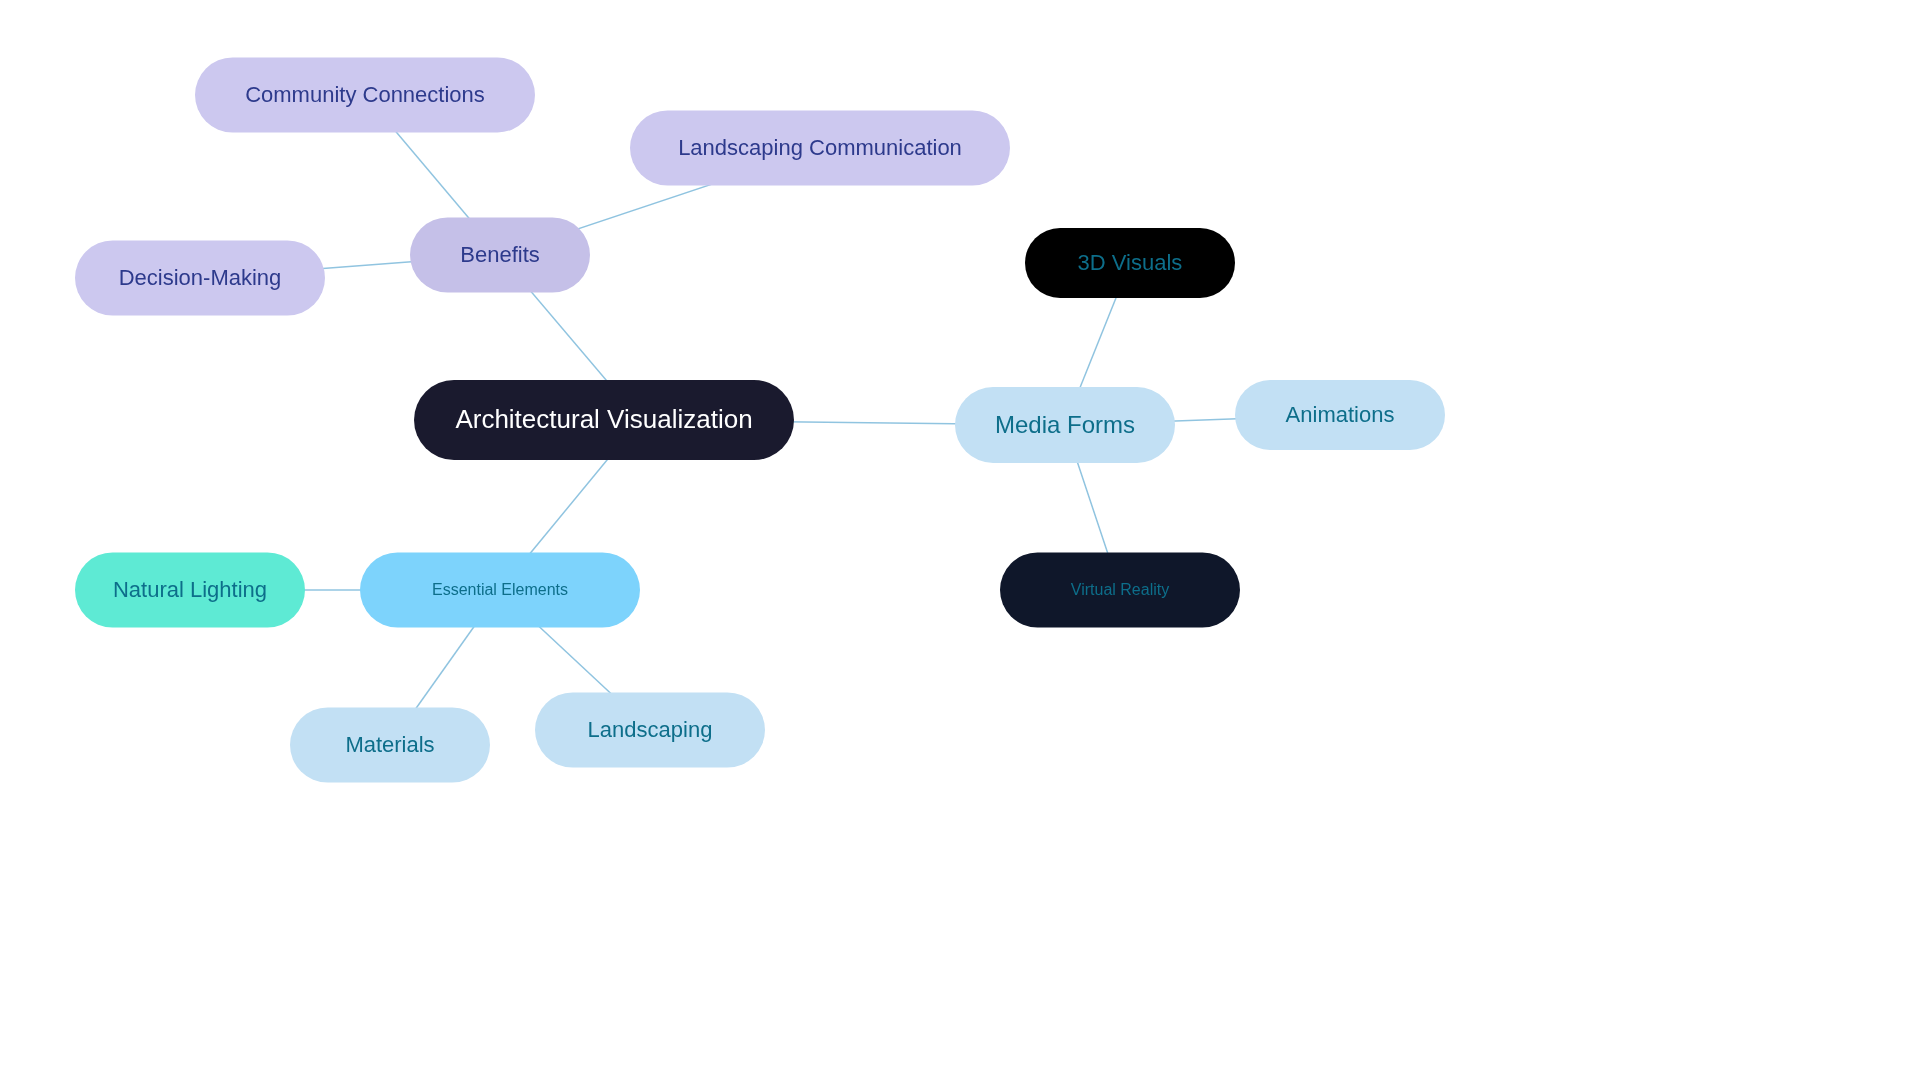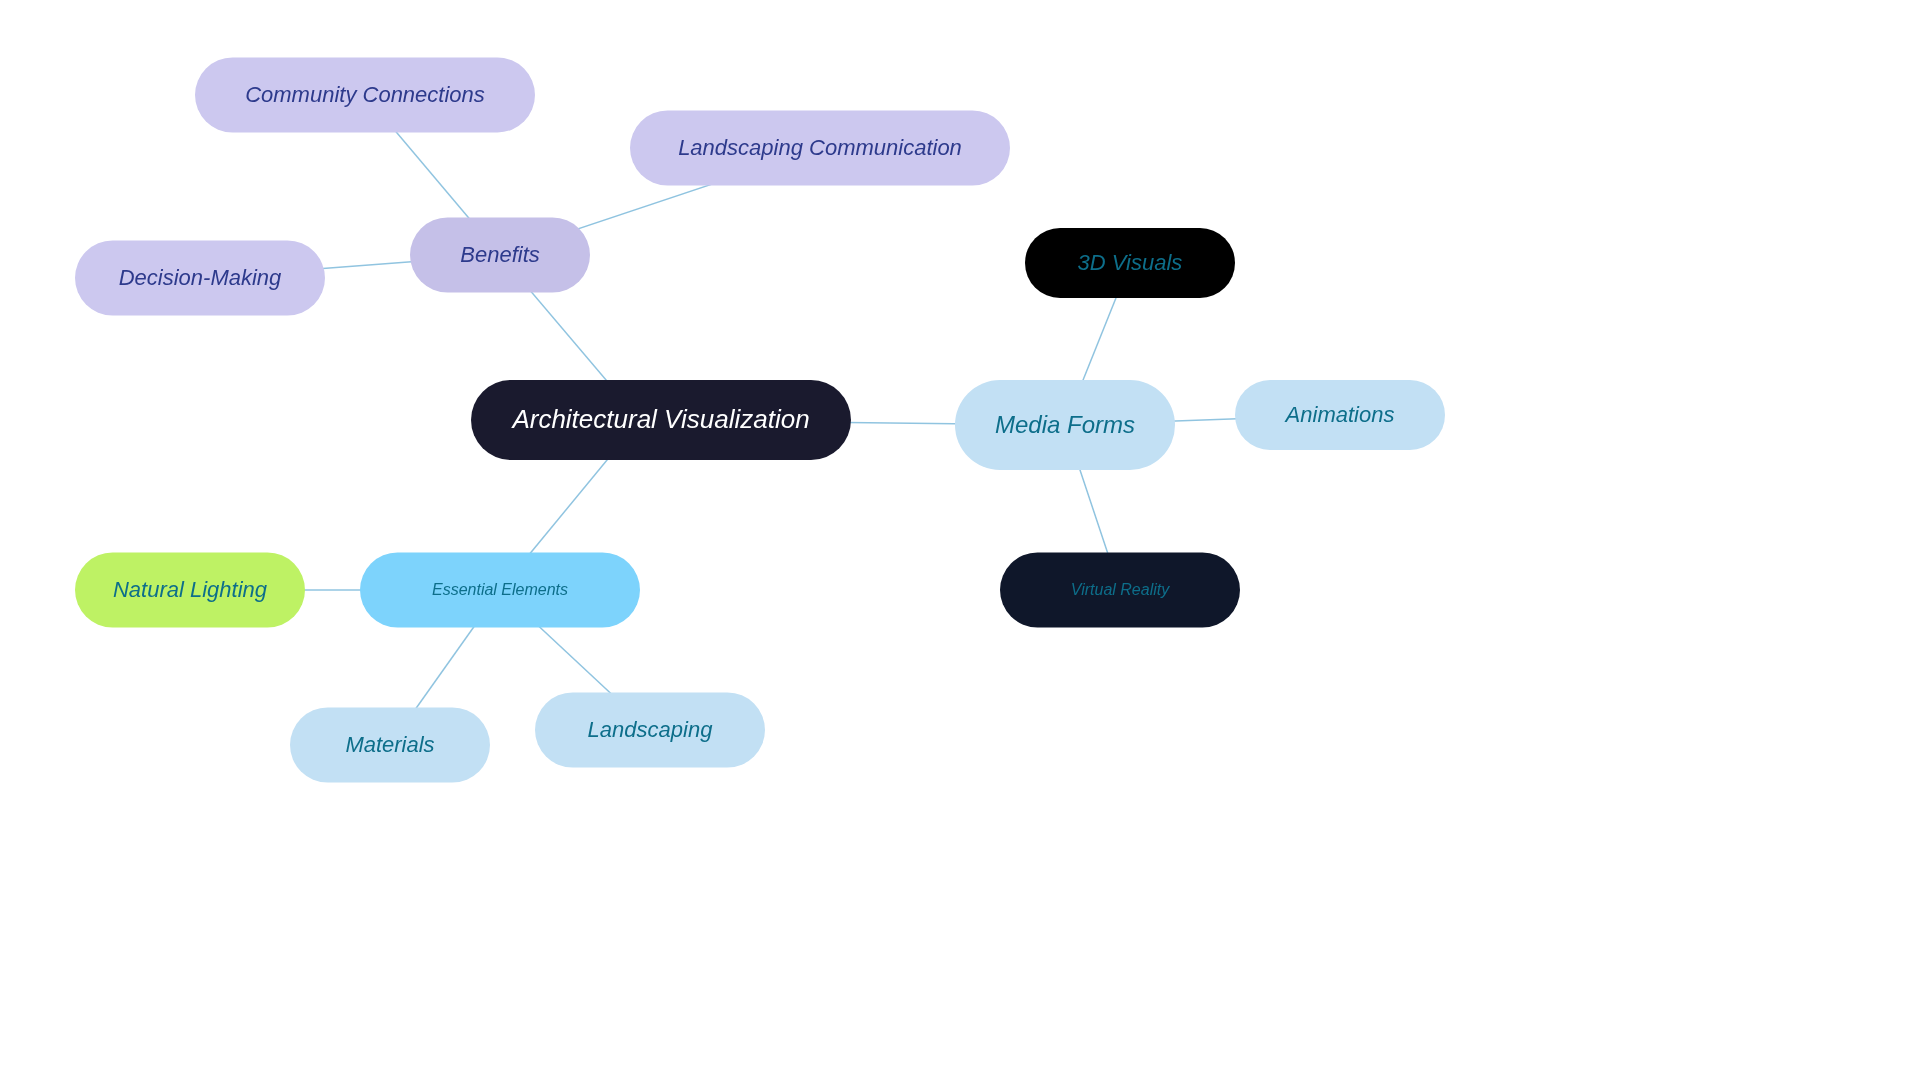--- a/index.html
+++ b/index.html
@@ -20,21 +20,20 @@
     }
     .node {
       position: absolute;
       border-radius: 50px;
       display: flex;
       align-items: center;
       justify-content: center;
       text-align: left;
       cursor: pointer;
       transform: translate(-50%, -50%);
-      font-style: italic;
     }
     .node-label {
       font-weight: 500;
       line-height: 1.3;
     }
     
     .node-central {
       background: #1a1a2e;
       color: #ffffff;
       width: 380px;
@@ -69,21 +68,21 @@
       color: #2d3a8c;
       width: 380px;
       height: 75px;
       font-size: 22px;
     }
     
     .node-media {
       background: #c2e0f4;
       color: #0d6e8a;
       width: 220px;
-      height: 90px;
+      height: 76px;
       font-size: 24px;
     }
     .node-3dvisuals {
       background: #000000;
       color: #0d6e8a;
       width: 210px;
       height: 70px;
       font-size: 22px;
     }
     .node-animations {
@@ -102,21 +101,21 @@
     }
     
     .node-essential {
       background: #7dd3fc;
       color: #0d6e8a;
       width: 280px;
       height: 75px;
       font-size: 16px;
     }
     .node-natural {
-      background: #bef264;
+      background: #5eead4;
       color: #0d6e8a;
       width: 230px;
       height: 75px;
       font-size: 22px;
     }
     .node-materials {
       background: #c2e0f4;
       color: #0d6e8a;
       width: 200px;
       height: 75px;
@@ -141,21 +140,21 @@
     <line x1="640" y1="420" x2="1065" y2="425" stroke="#90c4e0" stroke-width="1.5"></line>
     <line x1="1065" y1="425" x2="1130" y2="263" stroke="#90c4e0" stroke-width="1.5"></line>
     <line x1="1065" y1="425" x2="1340" y2="415" stroke="#90c4e0" stroke-width="1.5"></line>
     <line x1="1065" y1="425" x2="1120" y2="590" stroke="#90c4e0" stroke-width="1.5"></line>
     <line x1="640" y1="420" x2="500" y2="590" stroke="#90c4e0" stroke-width="1.5"></line>
     <line x1="500" y1="590" x2="190" y2="590" stroke="#90c4e0" stroke-width="1.5"></line>
     <line x1="500" y1="590" x2="390" y2="745" stroke="#90c4e0" stroke-width="1.5"></line>
     <line x1="500" y1="590" x2="650" y2="730" stroke="#90c4e0" stroke-width="1.5"></line>
   </svg>
 
-<div class="node node-central" style="left: 661px; top: 420px;">
+<div class="node node-central" style="left: 604px; top: 420px;">
   <span class="node-label">Architectural Visualization</span>
 </div>
 
 <div class="node node-benefits" style="left: 500px; top: 255px;">
   <span class="node-label">Benefits</span>
 </div>
 
 <div class="node node-community" style="left: 365px; top: 95px;">
   <span class="node-label">Community Connections</span>
 </div>

